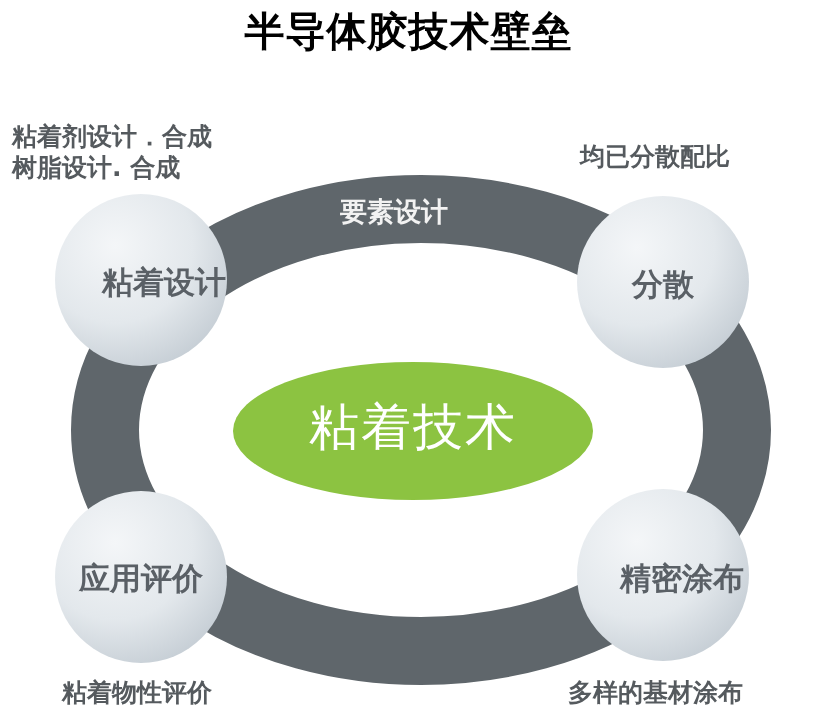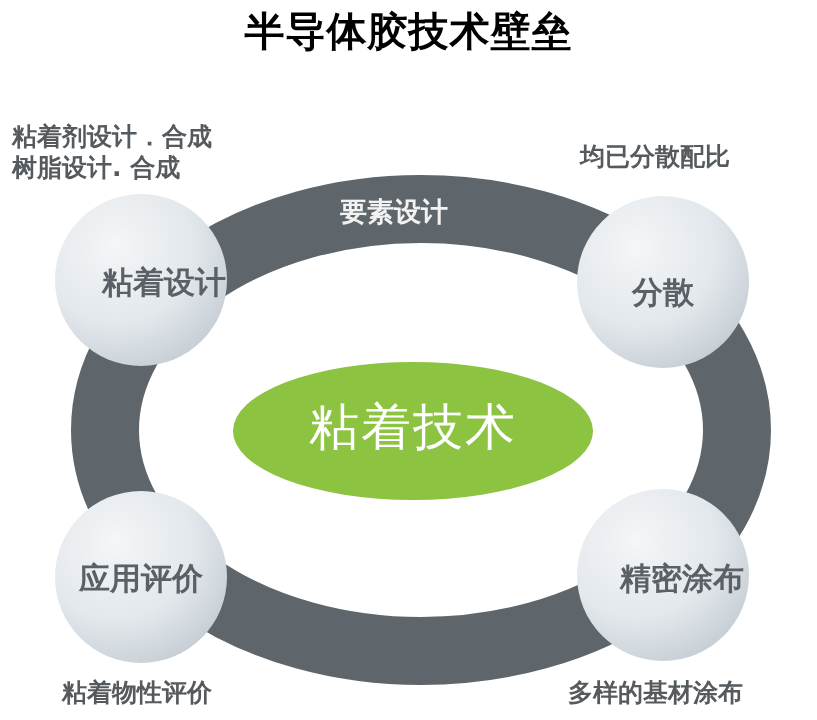--- a/index.html
+++ b/index.html
@@ -35,21 +35,21 @@
   <circle cx="663" cy="282" r="86" fill="url(#nodeGrad)"></circle>
   <circle cx="141" cy="577" r="86" fill="url(#nodeGrad)"></circle>
   <circle cx="663" cy="575" r="86" fill="url(#nodeGrad)"></circle>
 </svg>
 
 <div class="ring-text" style="left:340px; top:194px; width:160px;">要素设计</div>
 
 <div class="core-text" style="left:253px; top:394px; width:320px;">粘着技术</div>
 
 <div class="node-text" style="left:56px; top:262px; width:144px;margin-left:36px;">粘着设计</div>
-<div class="node-text" style="left:578px; top:272px; width:170px;">分散</div>
+<div class="node-text" style="left:578px; top:264px; width:170px;">分散</div>
 <div class="node-text" style="left:56px; top:558px; width:170px;">应用评价</div>
 <div class="node-text" style="left:584px; top:558px; width:196px;">精密涂布</div>
 
 <div class="label" style="left:12px; top:121px;">
   <div>粘着剂设计．合成</div>
   <div>树脂设计. 合成</div>
 </div>
 <div class="label" style="left:580px; top:141px;">
   <div>均已分散配比</div>
 </div>

